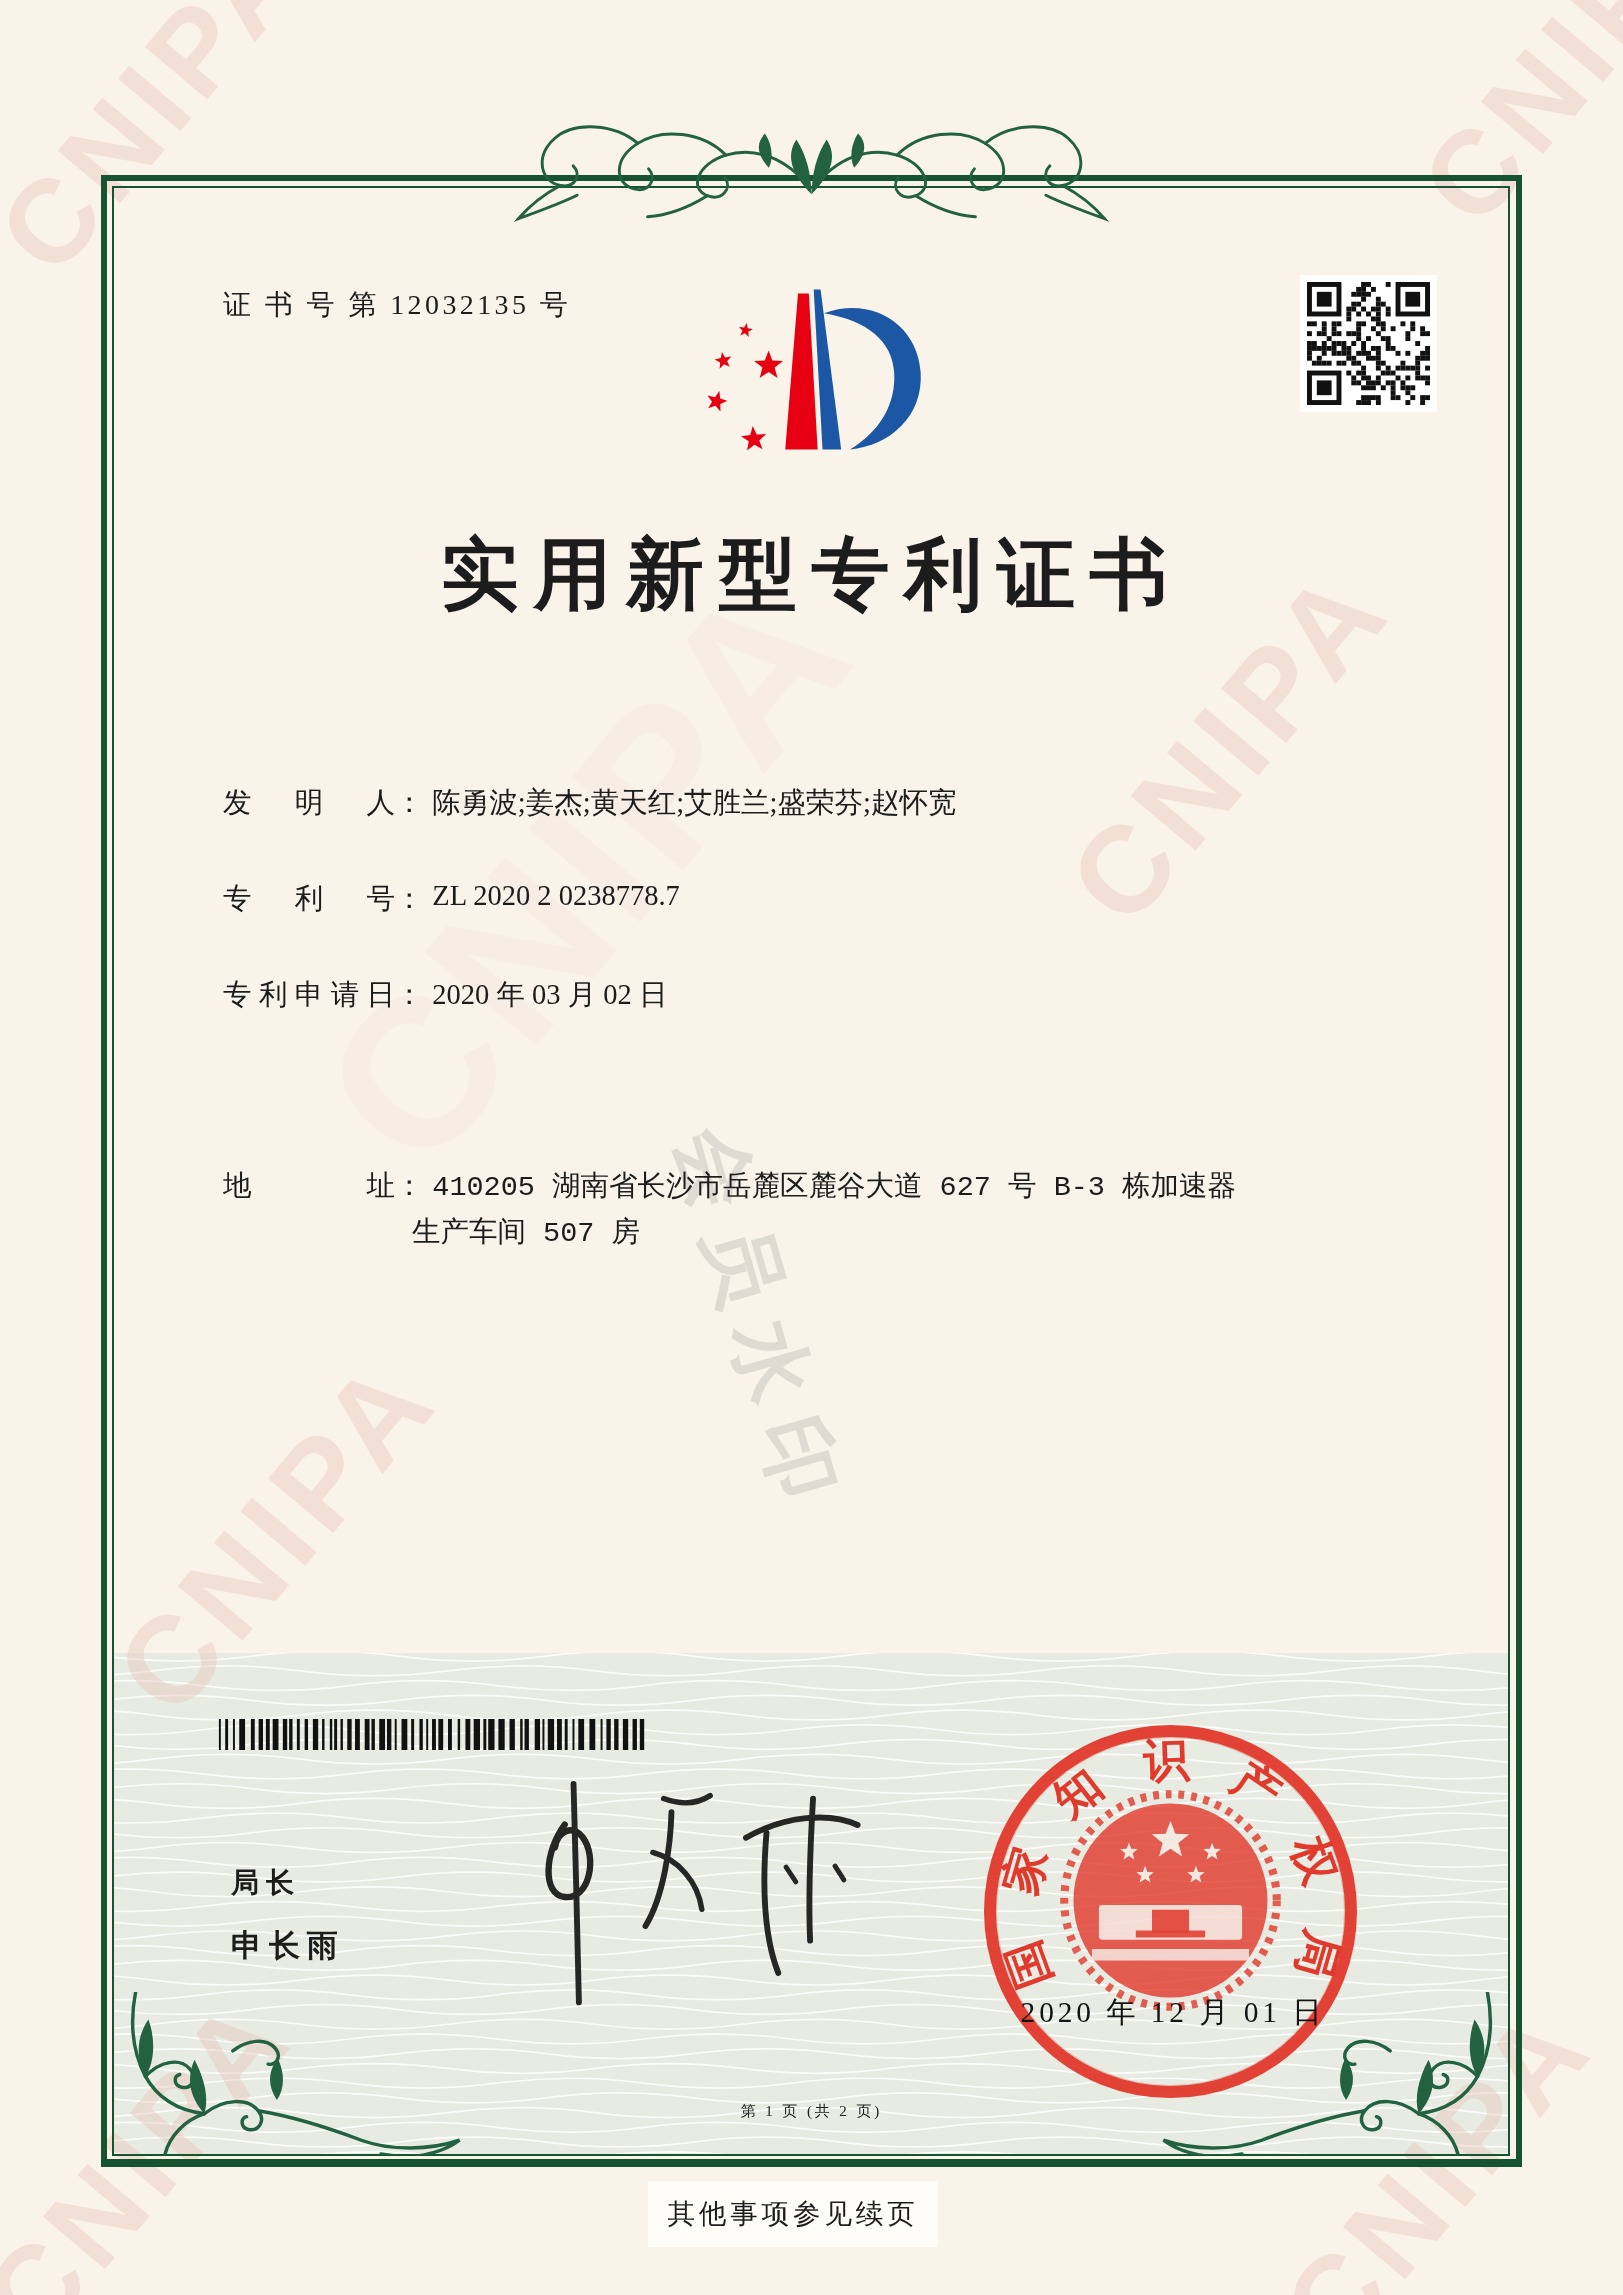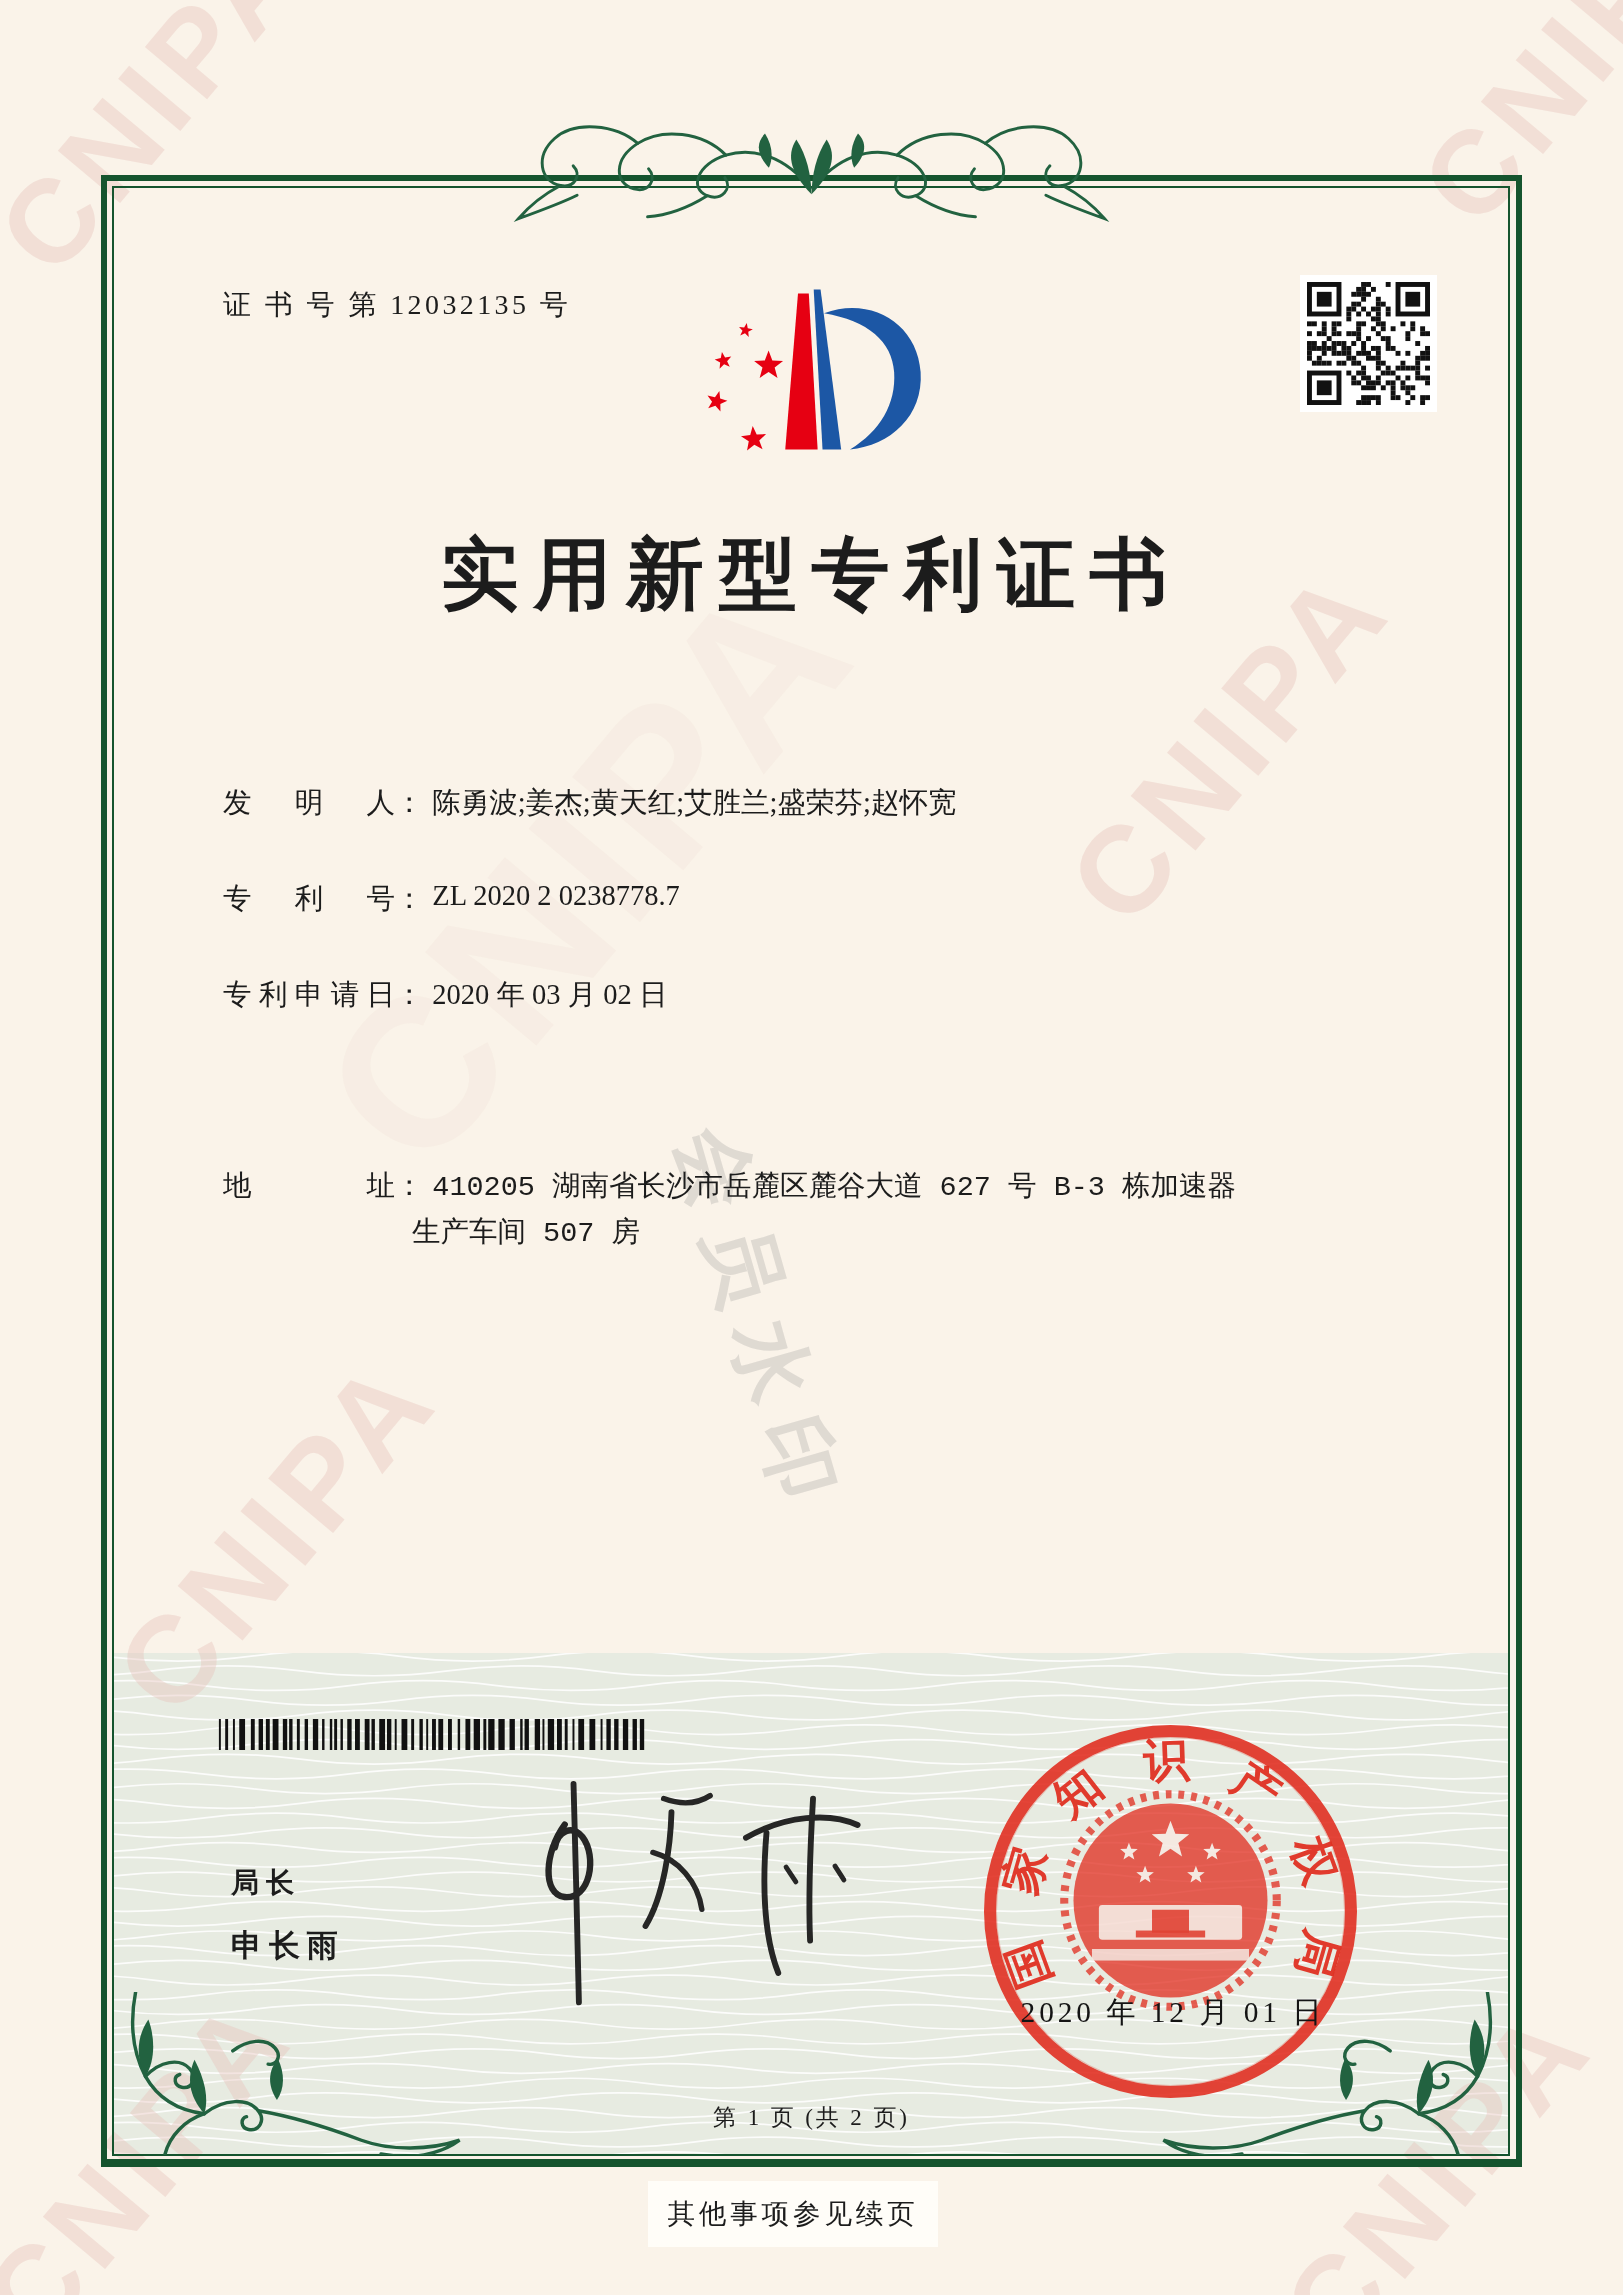--- a/index.html
+++ b/index.html
@@ -51,21 +51,21 @@
   .seal{left:984px;top:1725px;width:373px;height:373px;z-index:6;}
   .seal-ring{position:absolute;left:0;top:0;width:373px;height:373px;border-radius:50%;
       border:12.3px solid rgba(224,42,28,0.88);box-sizing:border-box;
       box-shadow:inset 0 0 0 1px rgba(224,42,28,0.25);}
   .seal-char{position:absolute;width:47px;height:47px;font-size:46px;line-height:47px;
       text-align:center;font-weight:700;color:rgba(224,42,28,0.92);}
   .emblem{position:absolute;left:71px;top:60px;width:231px;height:231px;opacity:0.88;}
   .seal-date{left:1006px;top:1993px;width:334px;text-align:center;font-size:29.4px;
       letter-spacing:3.9px;z-index:7;color:#141414;}
 
-  .pageno{left:0;top:2102px;width:1623px;text-align:center;font-size:23px;
+  .pageno{left:0;top:2102px;width:1623px;text-align:center;font-size:15px;
       letter-spacing:2.9px;z-index:4;}
   .cont-box{left:648px;top:2181px;width:290px;height:66px;background:#fffdf8;z-index:3;}
   .cont-note{width:100%;text-align:center;font-size:27.5px;line-height:66px;letter-spacing:3.9px;}
 
   .ornament{z-index:3;}
   svg{display:block;}
 </style>
 </head>
 <body>
 

